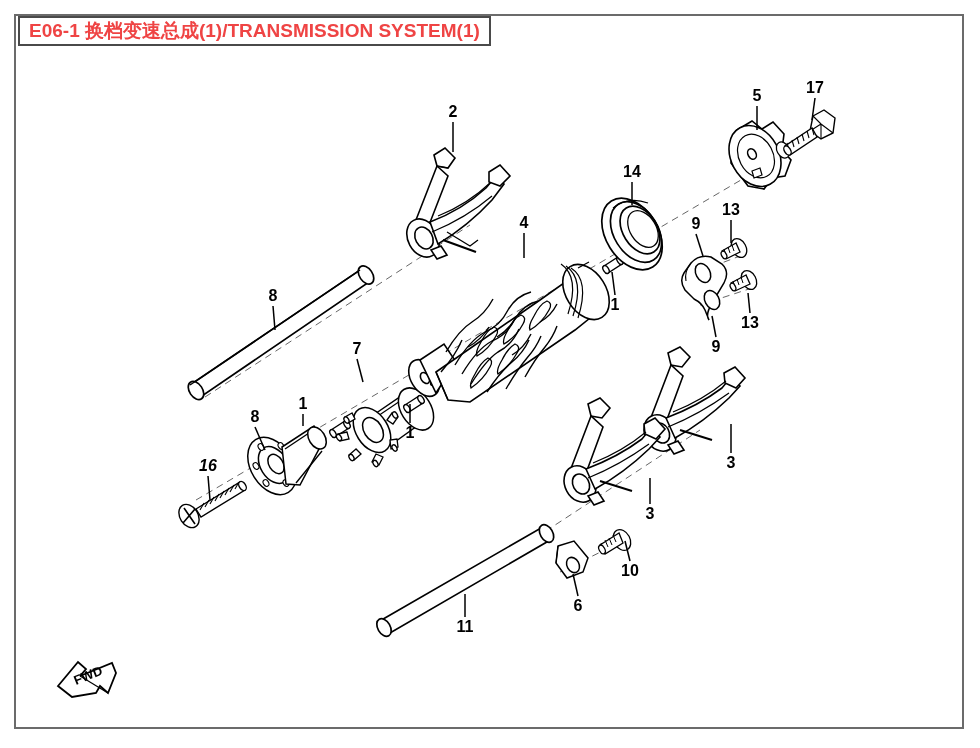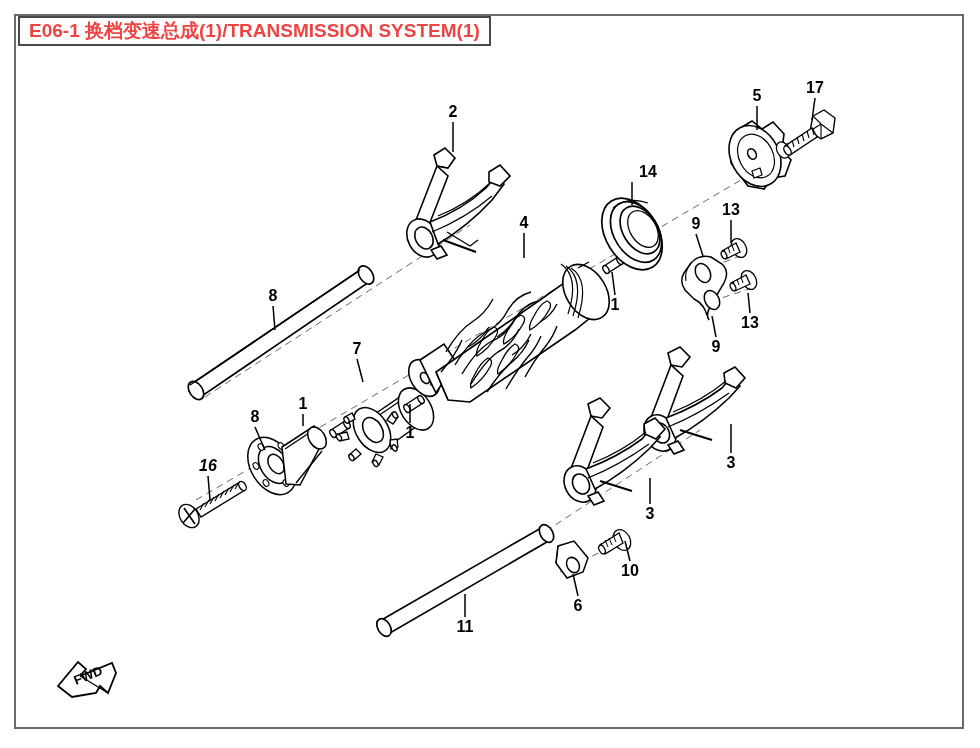--- a/index.html
+++ b/index.html
@@ -362,18 +362,18 @@
       <div class="lbl" style="left: 578px; top: 606px;">6</div>
       <div class="lbl" style="left: 357px; top: 349px;">7</div>
       <div class="lbl" style="left: 255px; top: 417px;">8</div>
       <div class="lbl" style="left: 696px; top: 224px;">9</div>
       <div class="lbl" style="left: 716px; top: 347px;">9</div>
       <div class="lbl" style="left: 273px; top: 296px;">8</div>
       <div class="lbl" style="left: 465px; top: 627px; text-align: center;">11</div>
       <div class="lbl" style="left: 630px; top: 571px;">10</div>
       <div class="lbl" style="left: 731px; top: 210px;">13</div>
       <div class="lbl" style="left: 750px; top: 323px;">13</div>
-      <div class="lbl" style="left: 648px; top: 172px;">14</div>
+      <div class="lbl" style="left: 632px; top: 172px;">14</div>
       <div class="lbl" style="left: 815px; top: 88px;">17</div>
       <div class="lbl" style="left: 208px; top: 466px; font-style: italic;">16</div>
     </div>
 
 </div>
 
 </body></html>

